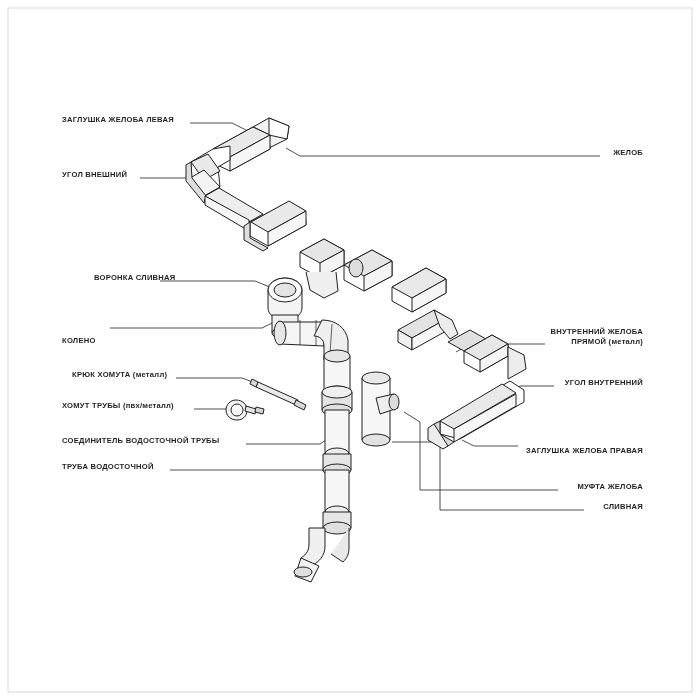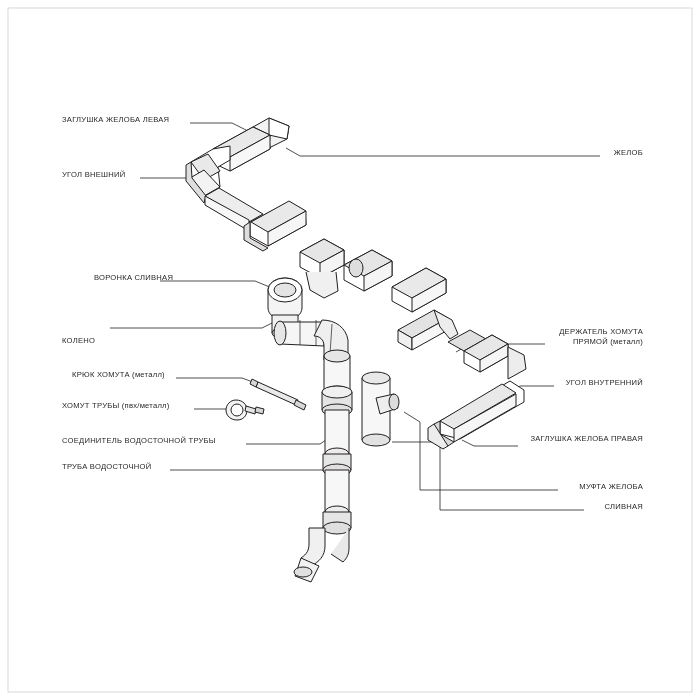--- a/index.html
+++ b/index.html
@@ -23,21 +23,21 @@
     position: absolute;
     left: 0;
     top: 0;
     width: 700px;
     height: 700px;
   }
   .label {
     position: absolute;
     font-family: "Liberation Sans", sans-serif;
     font-size: 7.6px;
-    font-weight: normal;
+    font-weight: bold;
     color: #231f20;
     letter-spacing: 0.25px;
     line-height: 10px;
     white-space: pre;
   }
   .label.right {
     text-align: right;
   }
 </style>
 </head>
@@ -194,20 +194,20 @@
   <div class="label" style="left:62px; top:115px;">ЗАГЛУШКА ЖЕЛОБА ЛЕВАЯ</div>
   <div class="label" style="left:62px; top:170px;">УГОЛ ВНЕШНИЙ</div>
   <div class="label" style="left:62px; top:273px;padding-left:32px;">ВОРОНКА СЛИВНАЯ</div>
   <div class="label" style="left:62px; top:320px;margin-top:16px;">КОЛЕНО</div>
   <div class="label" style="left:62px; top:370px;padding-left:10px;">КРЮК ХОМУТА (металл)</div>
   <div class="label" style="left:62px; top:401px;">ХОМУТ ТРУБЫ (пвх/металл)</div>
   <div class="label" style="left:62px; top:436px;text-align:center;">СОЕДИНИТЕЛЬ ВОДОСТОЧНОЙ ТРУБЫ</div>
   <div class="label" style="left:62px; top:462px;">ТРУБА ВОДОСТОЧНОЙ</div>
 
   <div class="label right" style="right:57px; top:148px;">ЖЕЛОБ</div>
-  <div class="label right" style="right:57px; top:327px;">ДЕРЖАТЕЛЬ ХОМУТА
+  <div class="label right" style="right:57px; top:327px;">ВНУТРЕННИЙ ЖЕЛОБА
 ПРЯМОЙ (металл)</div>
   <div class="label right" style="right:57px; top:378px;">УГОЛ ВНУТРЕННИЙ</div>
-  <div class="label right" style="right:57px; top:434px;">ЗАГЛУШКА ЖЕЛОБА ПРАВАЯ</div>
+  <div class="label right" style="right:57px; top:446px;">ЗАГЛУШКА ЖЕЛОБА ПРАВАЯ</div>
   <div class="label right" style="right:57px; top:482px;">МУФТА ЖЕЛОБА</div>
   <div class="label right" style="right:57px; top:502px;">СЛИВНАЯ</div>
 
 </div>
 
 </body></html>

